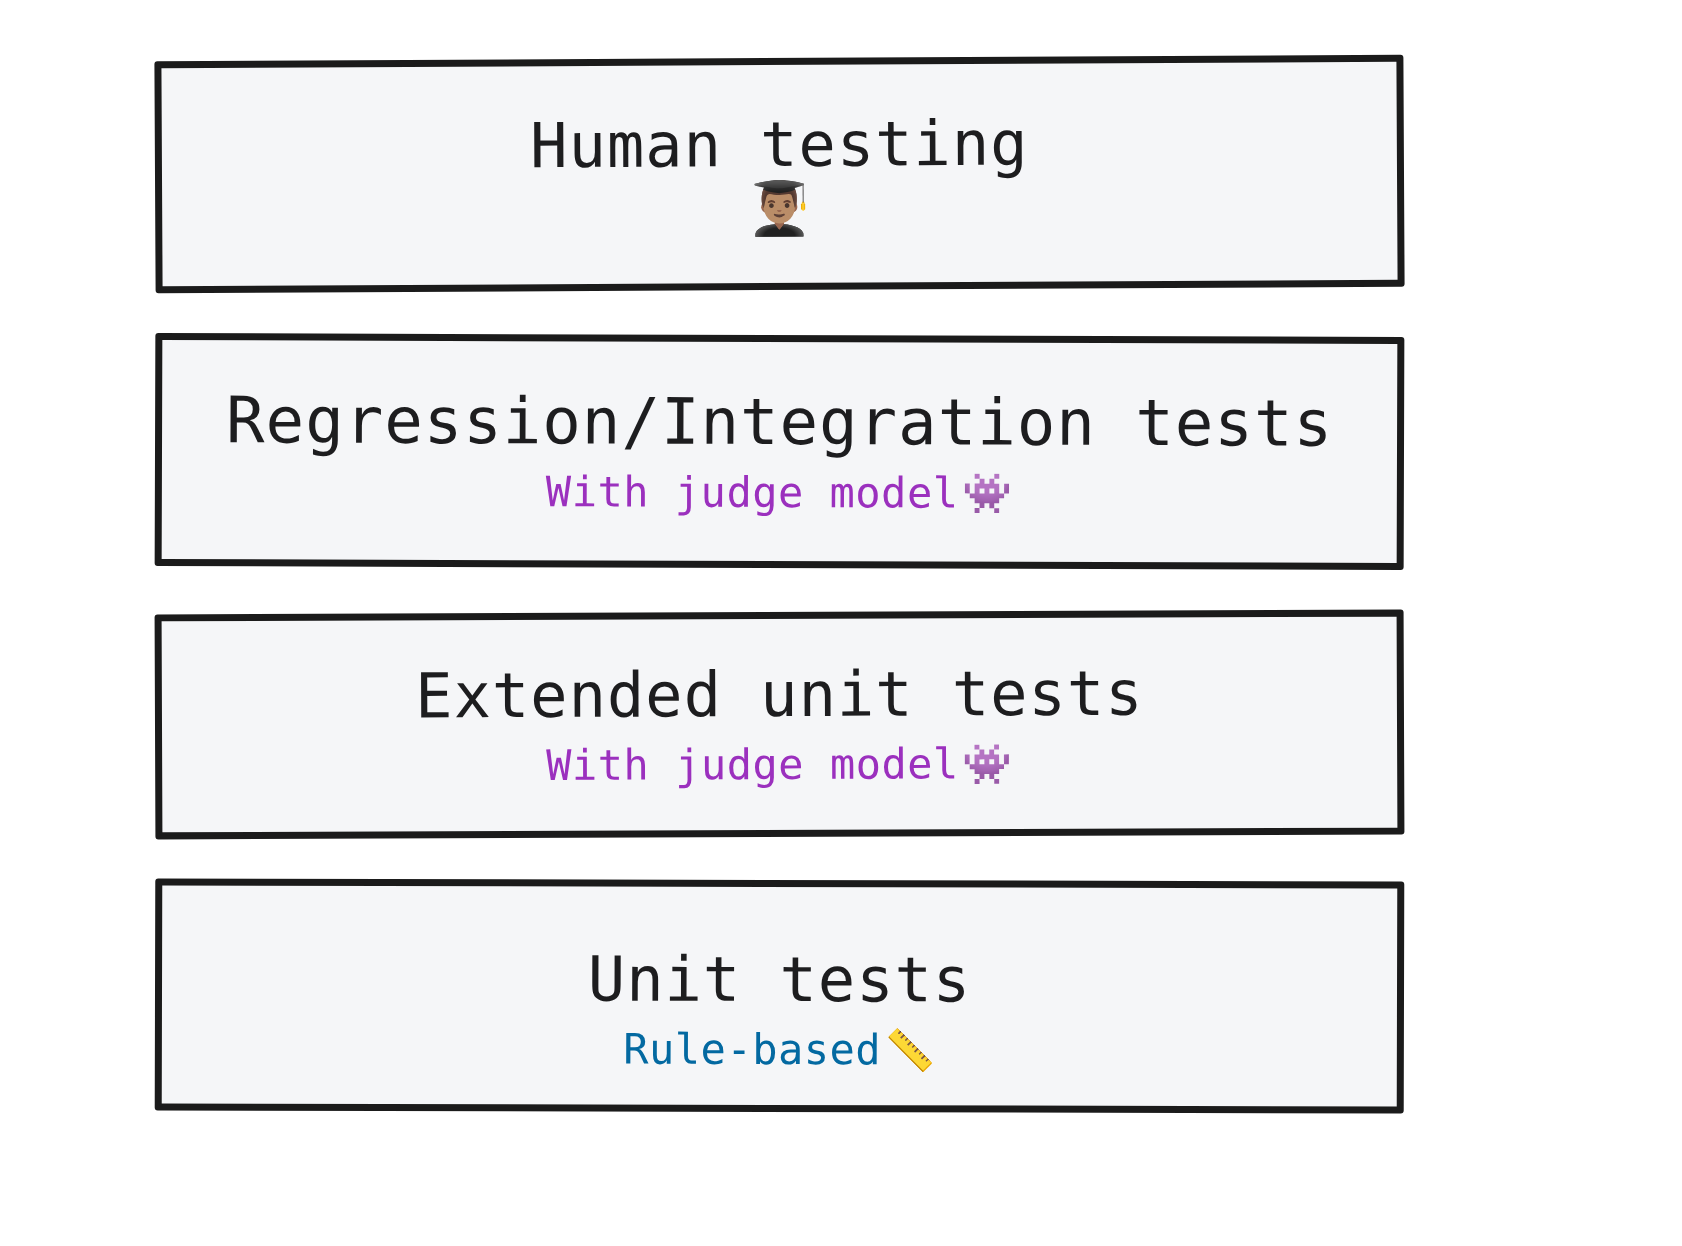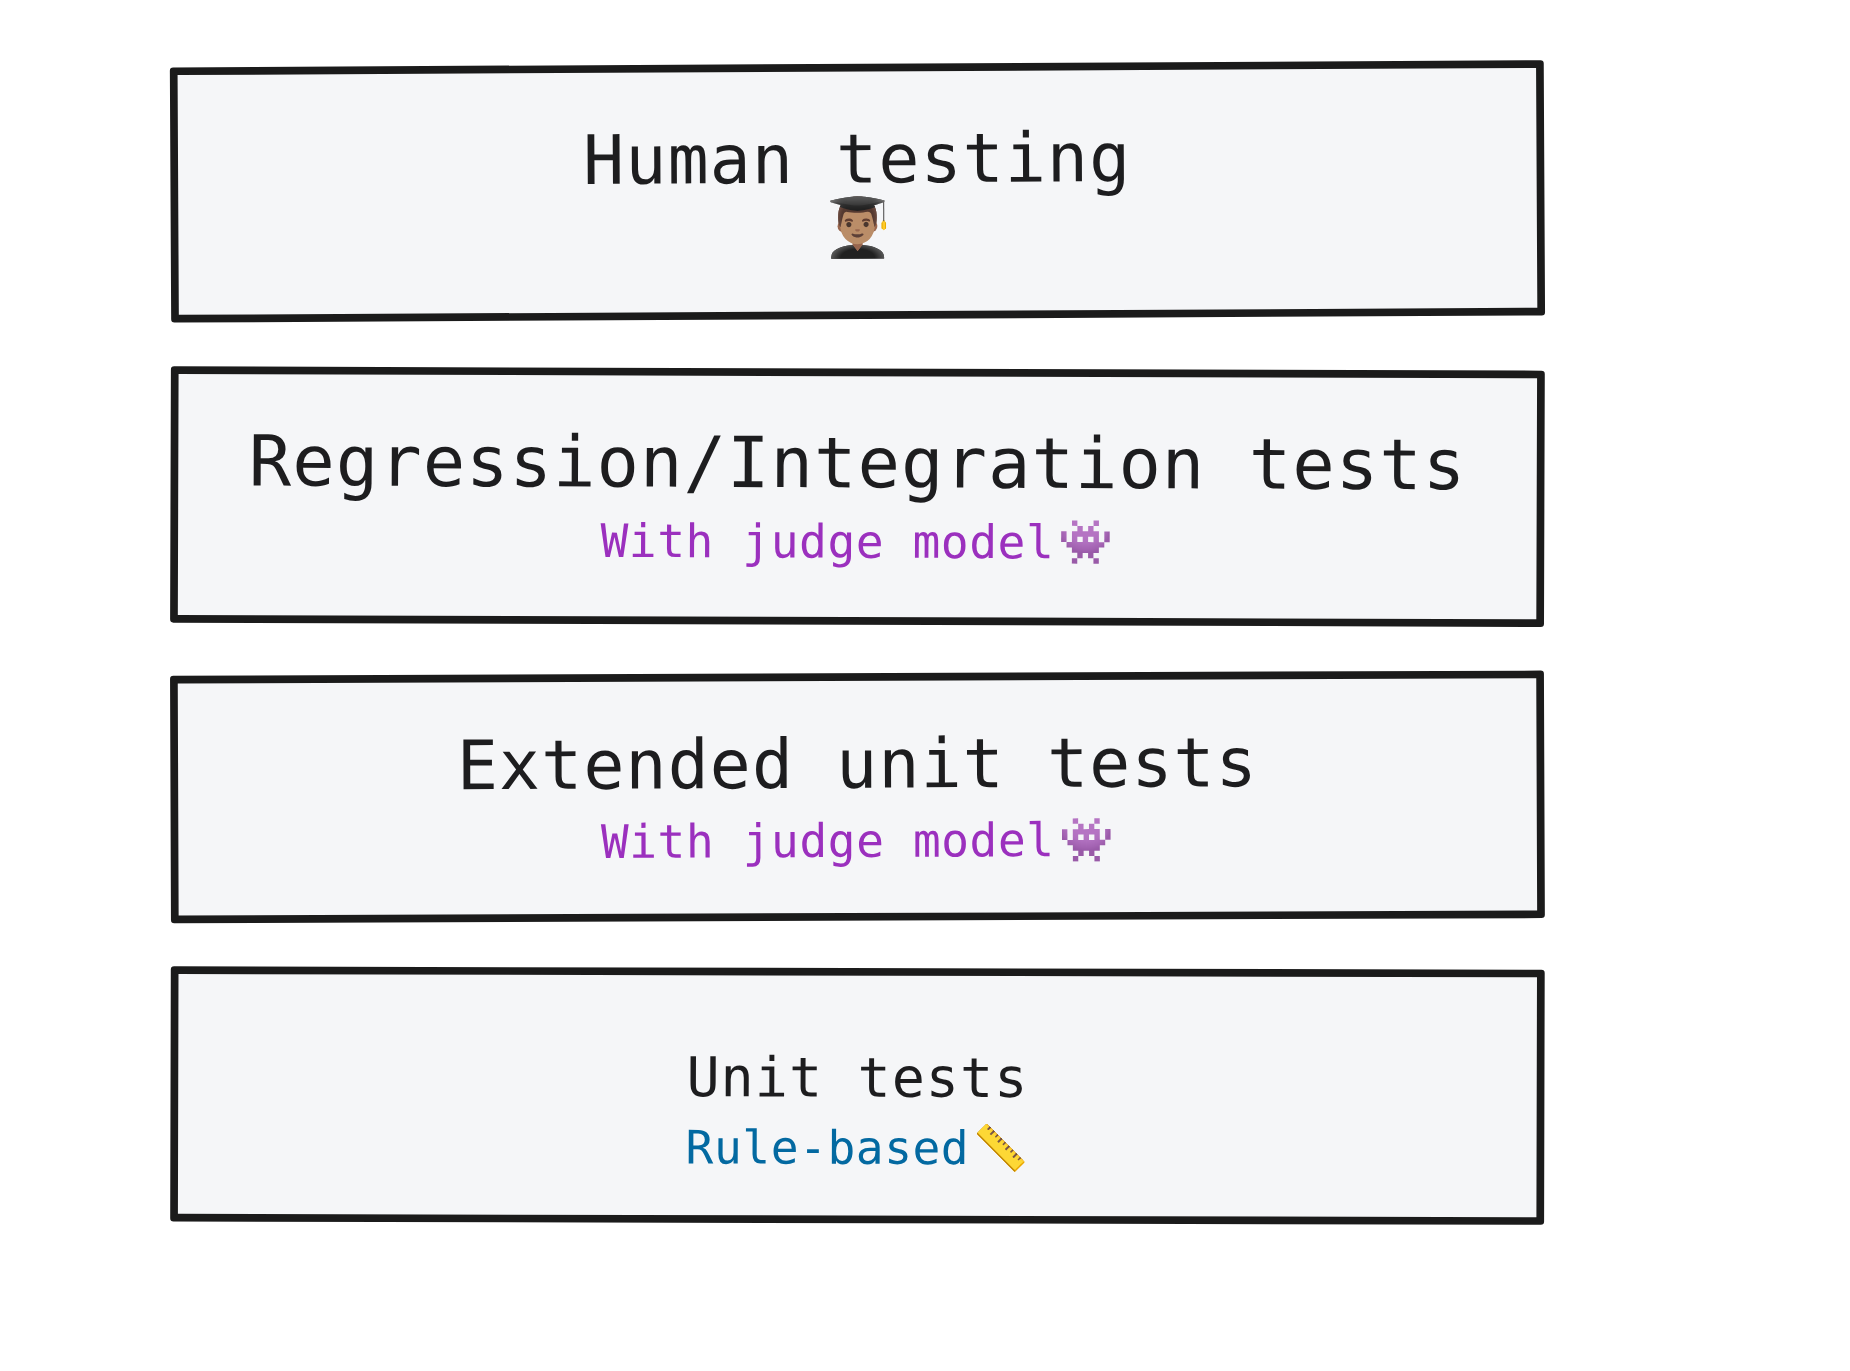--- a/index.html
+++ b/index.html
@@ -100,21 +100,21 @@
 
   .sub-emoji {
     font-size: 40px;
     line-height: 1;
     margin-left: 2px;
   }
 
   .card.c0 .title { font-size: 62px; }
   .card.c1 .title { font-size: 64px; }
   .card.c2 .title { font-size: 62px; }
-  .card.c3 .title { font-size: 50px; margin-top: 28px; }
+  .card.c3 .title { font-size: 62px; margin-top: 28px; }
 </style>
 </head>
 <body>
 
 <div id="stack">
 
   <div class="card c0">
     <div class="card-body">
       <div class="title-block">
         <div class="title">

